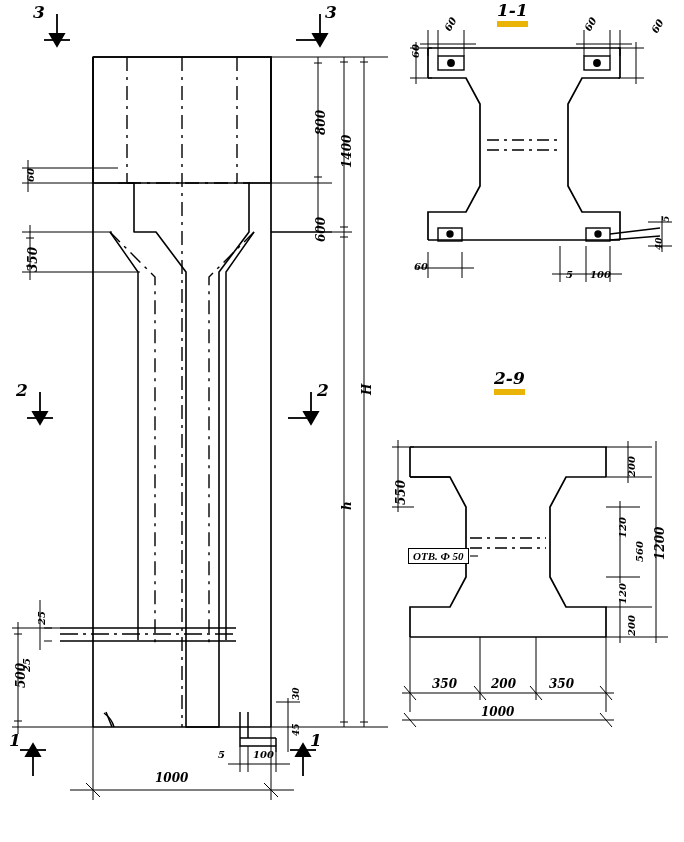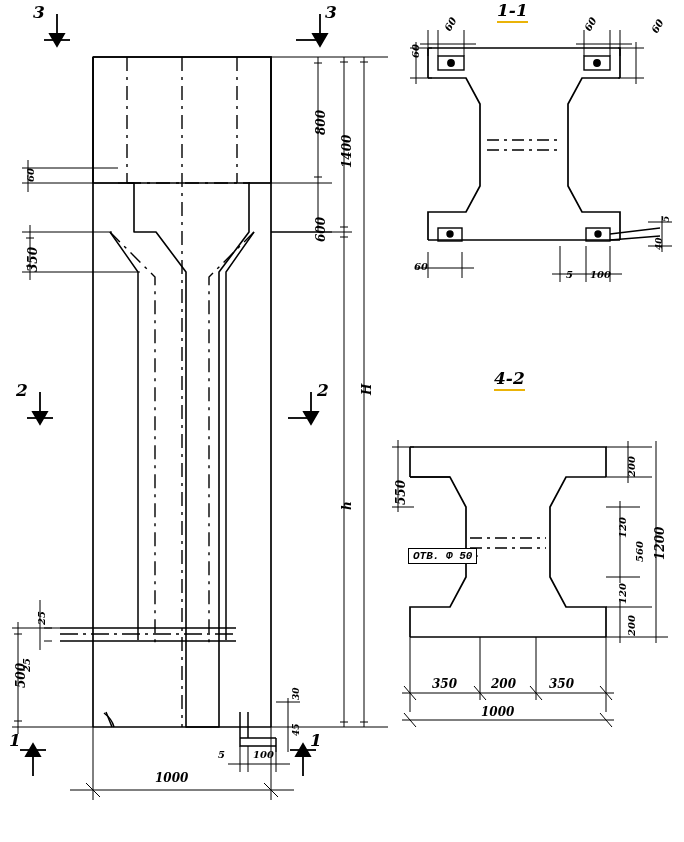--- a/index.html
+++ b/index.html
@@ -9,23 +9,23 @@
   svg{position:absolute;left:0;top:0;}
   .lbl{position:absolute;font-family:"DejaVu Serif",serif;font-weight:bold;
        font-style:italic;font-size:12px;color:#000;white-space:nowrap;
        line-height:1;}
   .lbl.sm{font-size:10px;}
   .lbl.xs{font-size:9px;}
   .lbl.big{font-size:17px;}
   .rot90{transform:rotate(-90deg);transform-origin:0 0;}
   .rotm{transform:rotate(-60deg);transform-origin:0 0;}
   .ttl{position:absolute;font-family:"DejaVu Serif",serif;font-weight:bold;
-       font-style:italic;font-size:17px;border-bottom:2px solid #eab308;
+       font-style:italic;font-size:17px;border-bottom:6px solid #eab308;
        padding-bottom:1px;}
-  .box{position:absolute;border:1.4px solid #000;font-family:Liberation Mono, monospace;
+  .box{position:absolute;border:1.4px solid #000;font-family:Liberation Serif, serif;
        font-weight:bold;font-style:italic;font-size:11px;padding:1px 4px;
        background:#fff;}
 </style>
 </head>
 <body>
 
 <div id="sheet">
 
 <svg width="684" height="842" viewBox="0 0 684 842">
   <g fill="none" stroke="#000" stroke-width="1.6" stroke-linejoin="round">
@@ -289,21 +289,21 @@
     <path d="M404,686 L416,700"></path>
     <path d="M474,686 L486,700"></path>
     <path d="M530,686 L542,700"></path>
     <path d="M600,686 L612,700"></path>
     <path d="M404,713 L416,727"></path>
     <path d="M600,713 L612,727"></path>
   </g>
 </svg>
 
 <div class="ttl" style="left:497px;top:0px;">1-1</div>
-<div class="ttl" style="left:494px;top:368px;">4-2</div>
+<div class="ttl" style="left:494px;top:368px;">2-9</div>
 
 <div class="lbl big" style="left:33px;top:4px;">3</div>
 <div class="lbl big" style="left:325px;top:4px;">3</div>
 <div class="lbl big" style="left:16px;top:382px;">2</div>
 <div class="lbl big" style="left:317px;top:382px;">2</div>
 <div class="lbl big" style="left:9px;top:732px;">1</div>
 <div class="lbl big" style="left:310px;top:732px;">1</div>
 
 <div class="lbl rot90" style="left:315px;top:135px;">800</div>
 <div class="lbl rot90" style="left:341px;top:168px;">1400</div>

